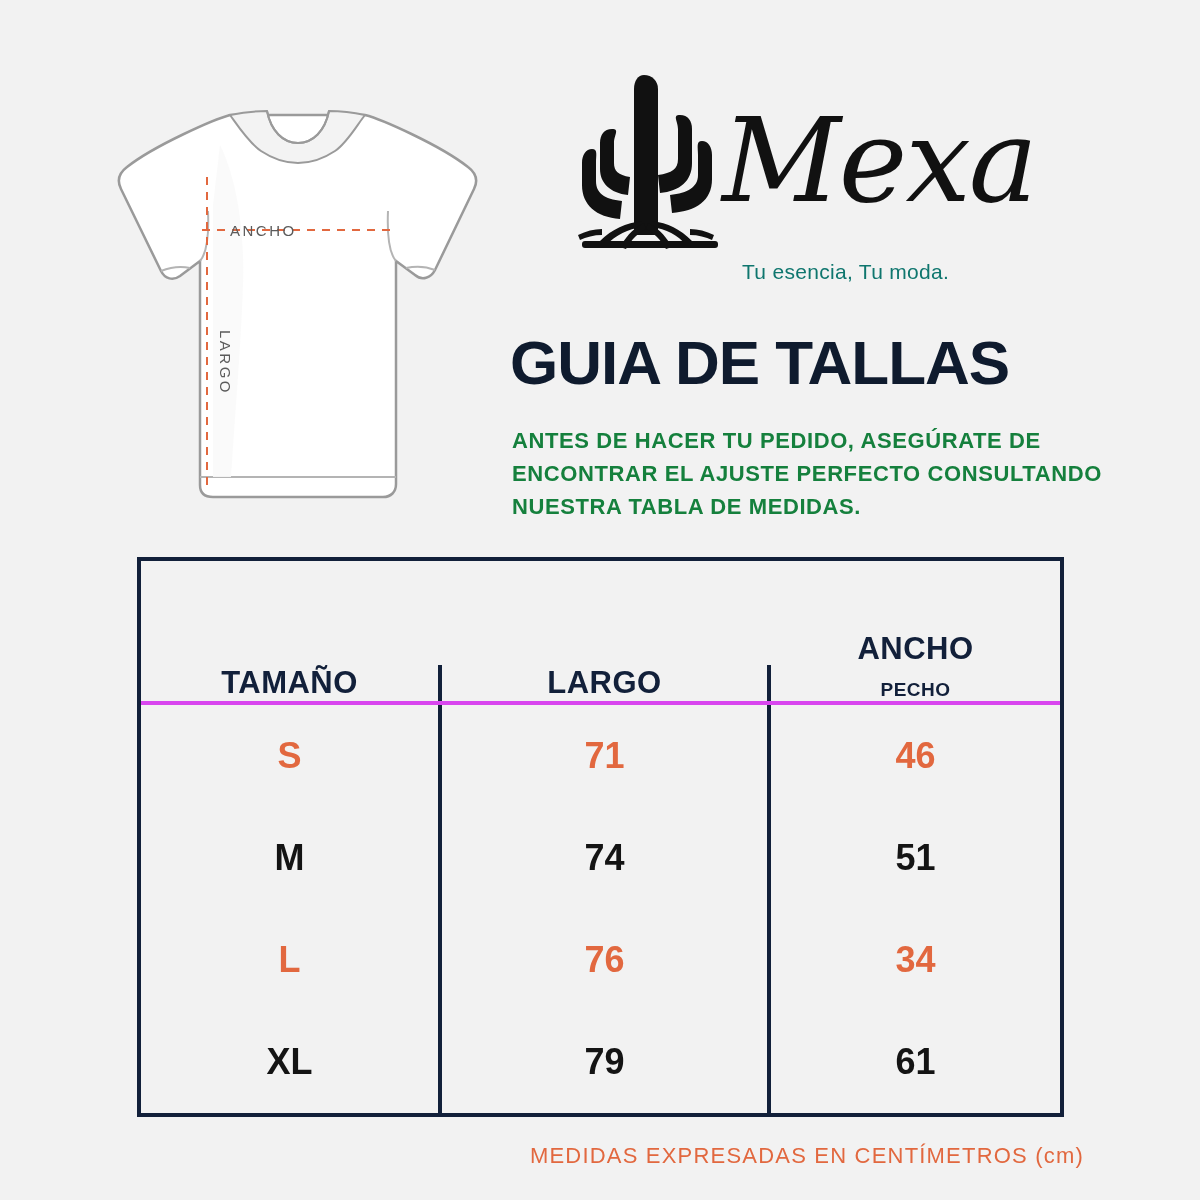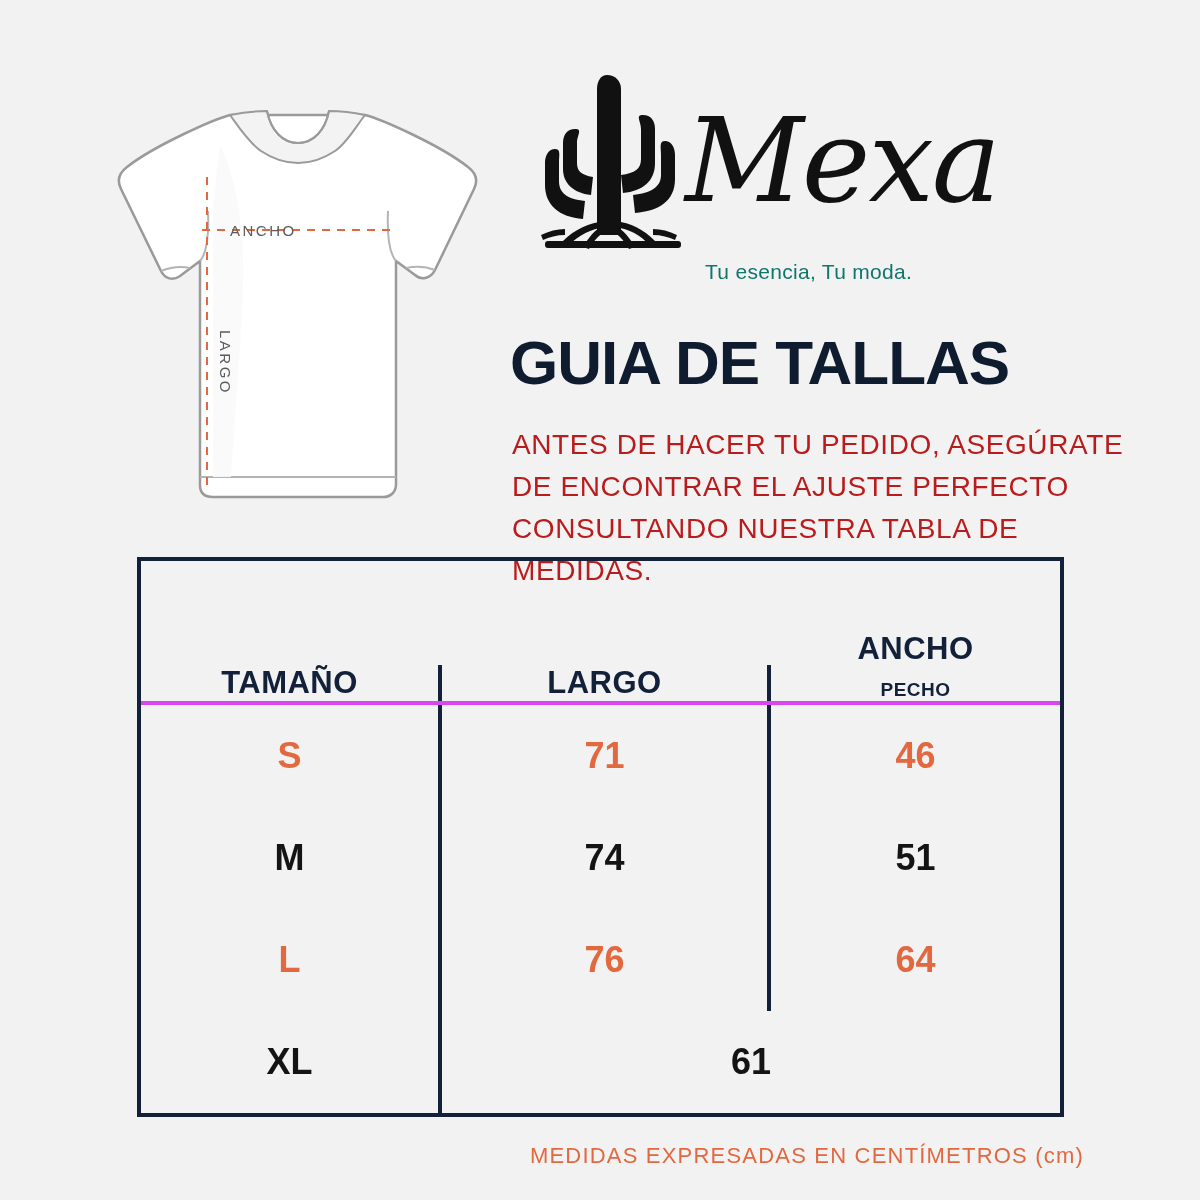--- a/index.html
+++ b/index.html
@@ -44,21 +44,21 @@
   .dim-largo {
     left: 122px;
     top: 245px;
     writing-mode: vertical-rl;
     text-orientation: mixed;
   }
 
   
   .brand {
     position: absolute;
-    left: 535px;
+    left: 572px;
     top: 45px;
     width: 600px;
     height: 255px;
   }
   .brand-logo-svg { position: absolute; left: 0; top: 0; }
   .brand-word {
     position: absolute;
     left: 150px;
     top: 58px;
     font-family: "DejaVu Serif", serif;
@@ -87,25 +87,25 @@
     font-weight: bold;
     color: #0f1b2e;
     letter-spacing: -1px;
     line-height: 1.05;
   }
   .guide-sub {
     position: absolute;
     left: 512px;
     top: 424px;
     width: 640px;
-    font-size: 28px;
+    font-size: 22px;
     line-height: 1.5;
-    color: #b91c1c;
+    color: #15803d;
     letter-spacing: 0.6px;
-    font-weight: 400;
+    font-weight: 700;
   }
 
   
   .table {
     position: absolute;
     left: 137px;
     top: 557px;
     width: 927px;
     height: 560px;
     border: 4px solid #12203a;
@@ -246,22 +246,23 @@
       <div class="cell c3 orange">46</div>
     </div>
     <div class="trow">
       <div class="cell c1 dark">M</div>
       <div class="cell c2 dark">74</div>
       <div class="cell c3 dark">51</div>
     </div>
     <div class="trow">
       <div class="cell c1 orange">L</div>
       <div class="cell c2 orange">76</div>
-      <div class="cell c3 orange">64</div>
+      <div class="cell c3 orange">34</div>
     </div>
     <div class="trow">
       <div class="cell c1 dark">XL</div>
+      <div class="cell c2 dark">79</div>
       <div class="cell c3 dark">61</div>
     </div>
   </div>
 </div>
 
 <div class="footnote">MEDIDAS EXPRESADAS EN CENTÍMETROS (cm)</div>
 
 </body></html>

